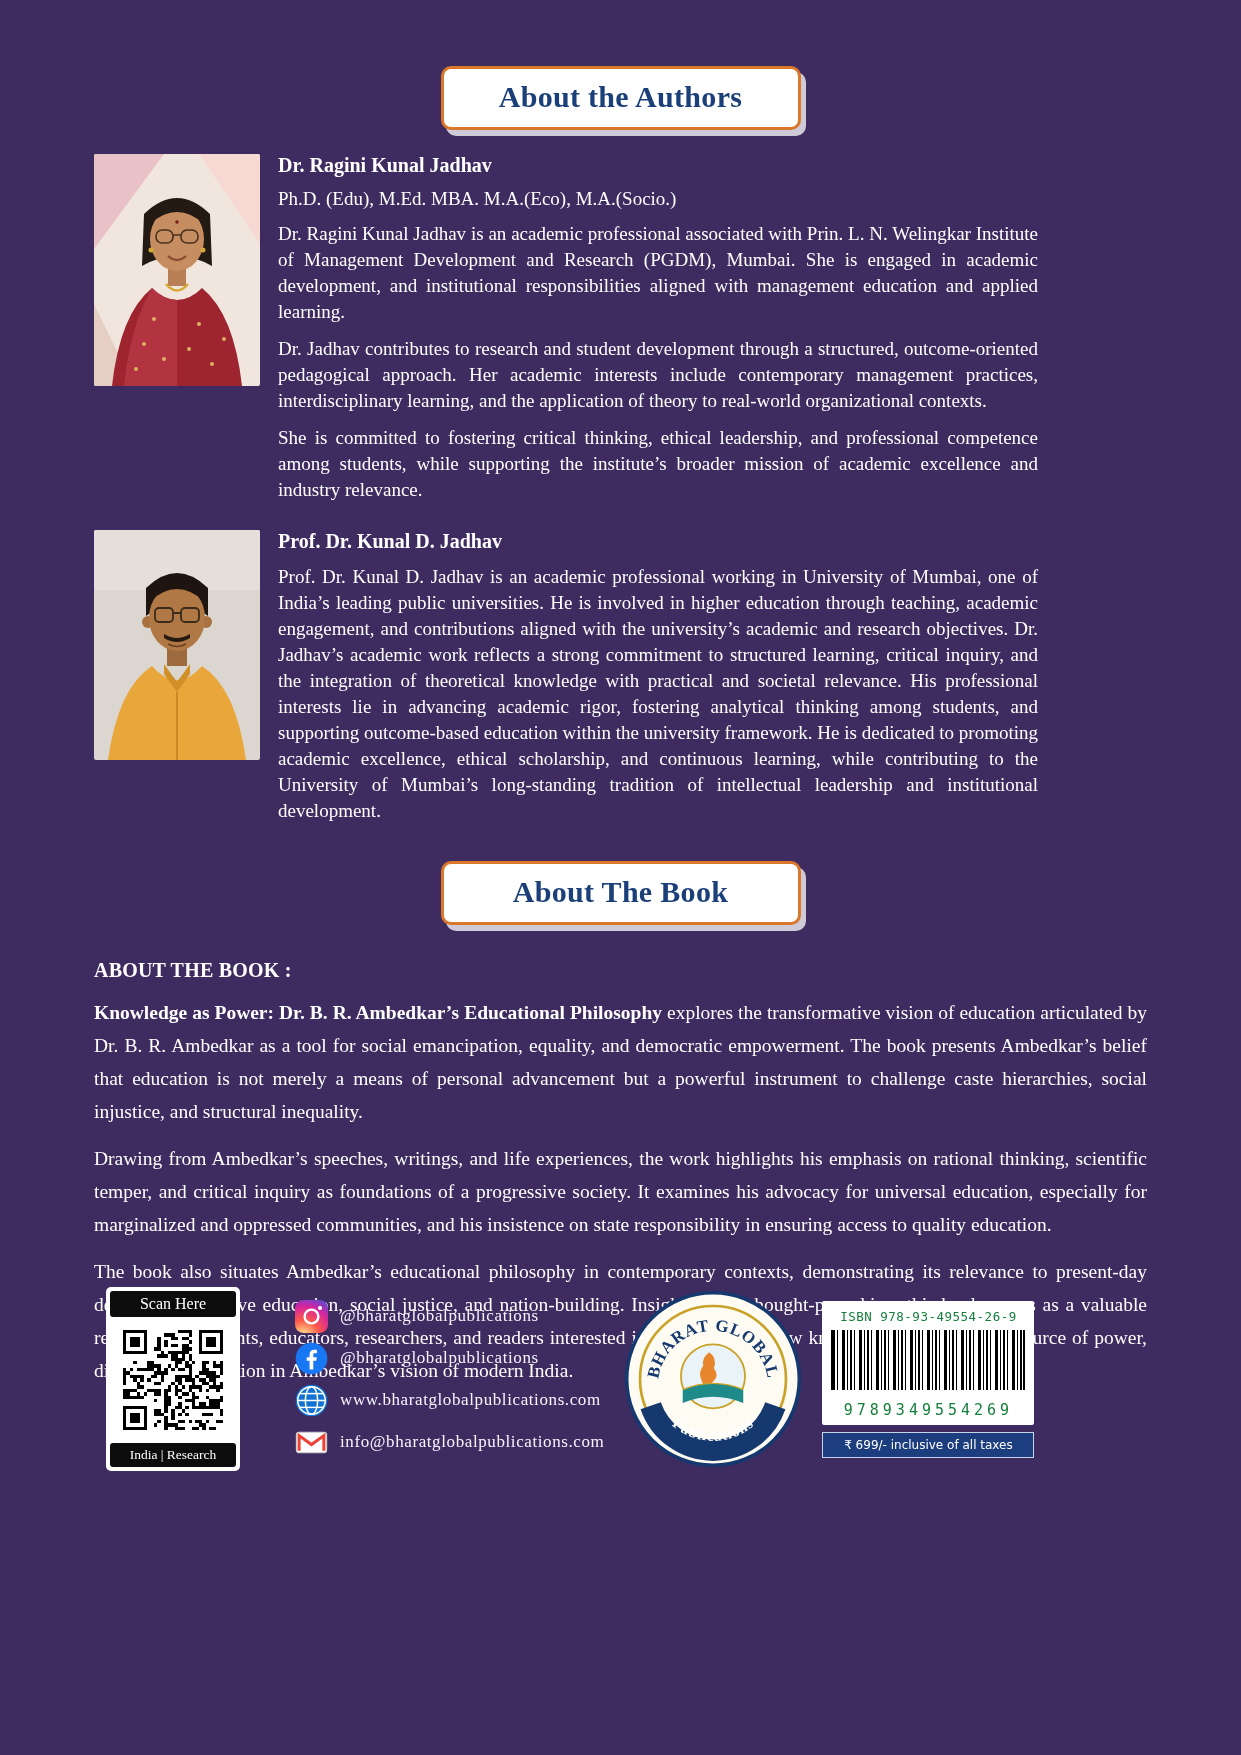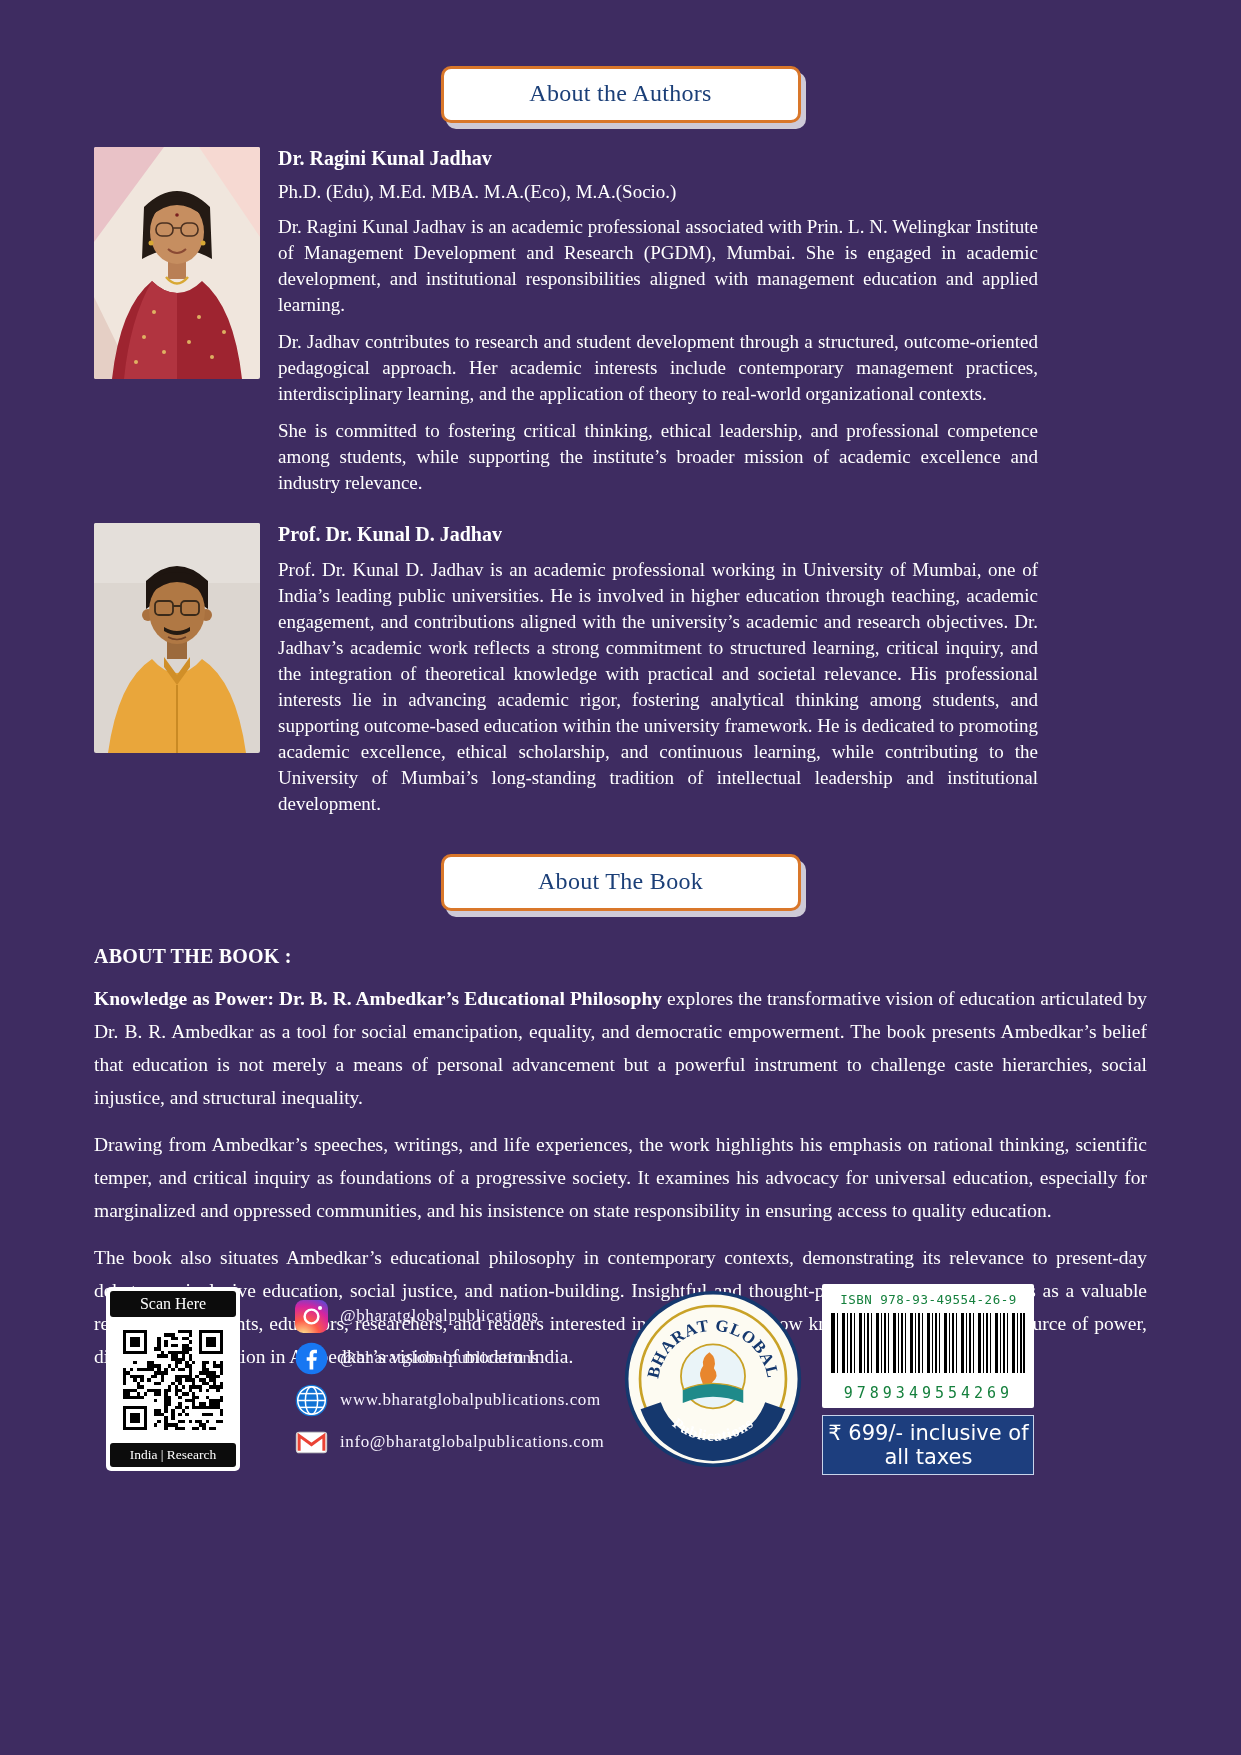--- a/index.html
+++ b/index.html
@@ -19,22 +19,22 @@
     width:360px;
     margin:0 auto;
     background:#ffffff;
     border:3px solid #d9772a;
     border-radius:10px;
     box-shadow:5px 6px 0 rgba(255,255,255,0.75);
     text-align:center;
     padding:11px 6px 13px 6px;
   }
   .header-box .hb-text {
-    font-size:24px;
-    font-weight:normal;
+    font-size:30px;
+    font-weight:bold;
     color:#1b3f78;
     letter-spacing:0.3px;
   }
   .hb-authors { margin-top:66px; }
   .hb-book    { margin-top:26px; }
 
   
   .author-section {
     display:flex;
     margin-left:94px;
@@ -177,21 +177,21 @@
     margin-top:11px;
     white-space:nowrap;
   }
   .price-bar {
     margin-top:7px;
     background:#1d3e7e;
     border:1px solid #c9d4ea;
     color:#ffffff;
     text-align:center;
     font-family:"DejaVu Sans",sans-serif;
-    font-size:21px;
+    font-size:12px;
     padding:5px 0;
   }
 </style>
 </head>
 <body>
 
 <div class="page">
 
   <div class="header-box hb-authors">
     <span class="hb-text">About the Authors</span>

